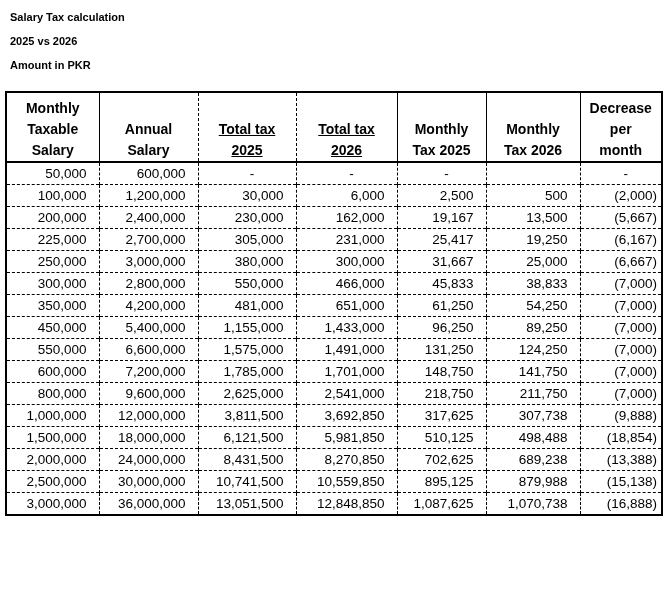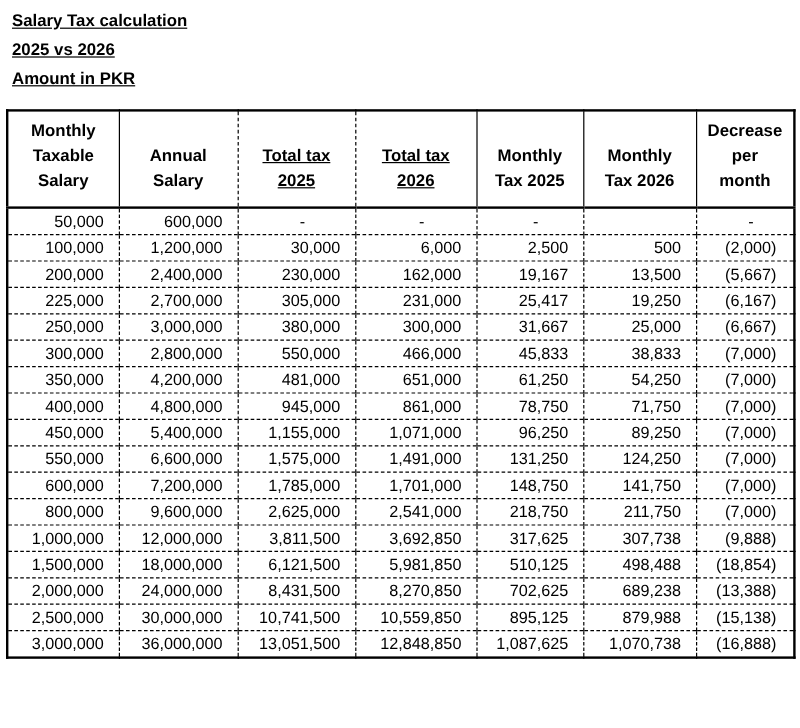--- a/index.html
+++ b/index.html
@@ -14,58 +14,57 @@
     font-family: "Liberation Sans", "DejaVu Sans", sans-serif;
     color: #000000;
     overflow: hidden;
   }
   .title-block {
     position: absolute;
     left: 10px;
     top: 5px;
   }
   .title-line {
-    font-size: 14px;
+    font-size: 11px;
     font-weight: 700;
     line-height: 24px;
     white-space: nowrap;
-    text-decoration: underline;
   }
   table.salary-table {
     position: absolute;
     left: 5px;
     top: 91px;
     width: 656px;
     border-collapse: collapse;
     table-layout: fixed;
     border: 2px solid #000000;
   }
   th {
     vertical-align: bottom;
     font-weight: 700;
     font-size: 14px;
     line-height: 21px;
-    padding: 2px 1px 11px 1px;
+    padding: 2px 1px 0 1px;
     white-space: pre-line;
     border-bottom: 2px solid #000000;
     height: 66px;
   }
   th.solid-left { border-left: 1px solid #000000; }
   th.dash-left  { border-left: 1px dashed #000000; text-decoration: underline; }
   td {
     height: 21px;
     font-size: 13.5px;
     text-align: right;
     padding: 0 12px 0 2px;
     border-top: 1px dashed #000000;
     white-space: nowrap;
     overflow: hidden;
   }
   td + td { border-left: 1px dashed #000000; }
-  td.paren { padding-right: 14px; }
+  td.paren { padding-right: 4px; }
   td.dash  { text-align: center; padding-left: 16px; padding-right: 6px; }
 </style>
 </head>
 <body>
 
 <div class="title-block">
   <div class="title-line">Salary Tax calculation</div>
   <div class="title-line">2025 vs 2026</div>
   <div class="title-line">Amount in PKR</div>
 </div>
@@ -158,33 +157,24 @@
       <tr>
         <td>350,000</td>
         <td>4,200,000</td>
         <td>481,000</td>
         <td>651,000</td>
         <td>61,250</td>
         <td>54,250</td>
         <td class="paren">(7,000)</td>
       </tr>
       <tr>
-        <td>400,000</td>
-        <td>4,800,000</td>
-        <td>945,000</td>
-        <td>861,000</td>
-        <td>78,750</td>
-        <td>71,750</td>
-        <td class="paren">(7,000)</td>
-      </tr>
-      <tr>
         <td>450,000</td>
         <td>5,400,000</td>
         <td>1,155,000</td>
-        <td>1,071,000</td>
+        <td>1,433,000</td>
         <td>96,250</td>
         <td>89,250</td>
         <td class="paren">(7,000)</td>
       </tr>
       <tr>
         <td>550,000</td>
         <td>6,600,000</td>
         <td>1,575,000</td>
         <td>1,491,000</td>
         <td>131,250</td>

